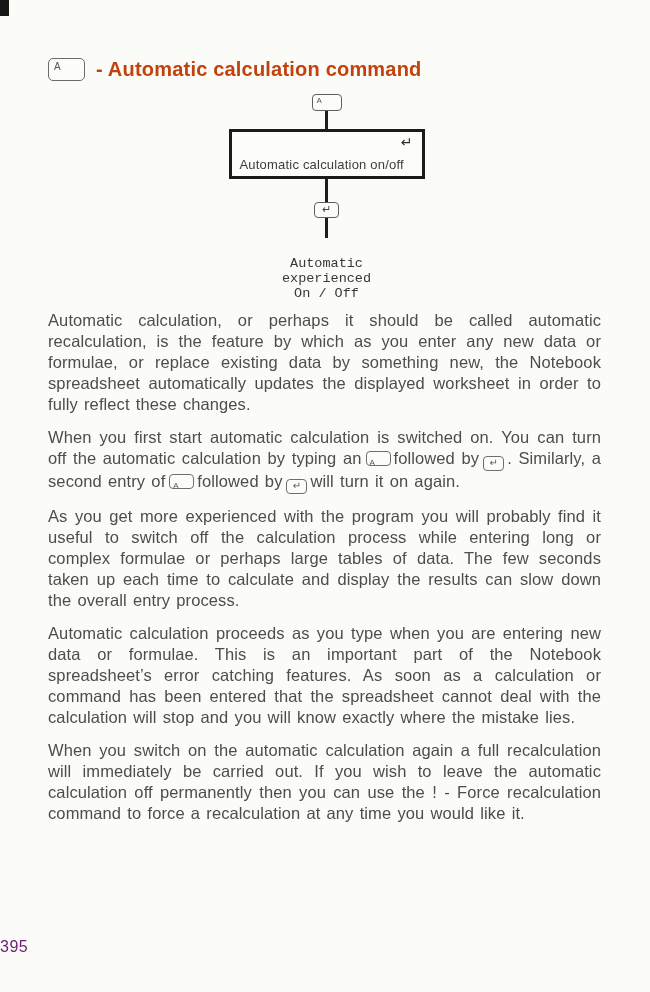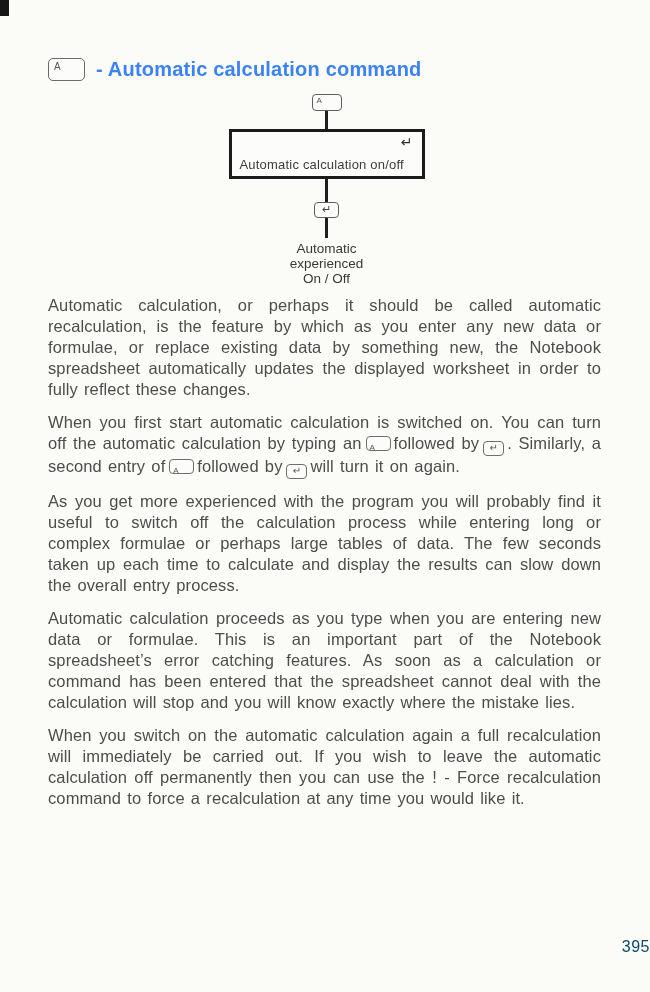--- a/index.html
+++ b/index.html
@@ -16,21 +16,21 @@
   .title {
     font-size:29px; font-weight:bold; color:#3a3a3a;
     margin:0 0 18px 0; letter-spacing:-0.4px;
   }
   .section-heading { display:flex; align-items:center; gap:11px; margin:0 0 13px 0; }
   .heading-key {
     width:37px; height:23px; border:1.4px solid #6b6b6b; border-radius:5px;
     position:relative; background:#fcfcfa; flex:none; box-sizing:border-box;
   }
   .heading-key .glyph { position:absolute; top:2px; left:5px; font-size:10px; color:#555; }
-  .heading-text { font-size:20px; font-weight:bold; color:#3b82f6; letter-spacing:0.2px; }
+  .heading-text { font-size:20px; font-weight:bold; color:#c2410c; letter-spacing:0.2px; }
 
   .diagram { display:flex; flex-direction:column; align-items:center; margin:0 0 9px 0; }
   .dkey {
     border:1.3px solid #5f5f5f; border-radius:4px; background:#fcfcfa;
     position:relative; box-sizing:border-box;
   }
   .dkey-a { width:30px; height:17px; }
   .dkey-a .glyph { position:absolute; top:1px; left:4px; font-size:8px; color:#555; }
   .vline { width:3px; background:#1e1e1e; }
   .vline-1 { height:18px; }
@@ -40,41 +40,41 @@
     width:190px; height:44px; border:3px solid #1b1b1b; background:#fcfcfa;
     position:relative;
   }
   .dbox-corner { position:absolute; top:2px; right:9px; font-size:14px; color:#2e2e2e; }
   .dbox-label {
     position:absolute; left:8px; bottom:4px; font-size:13px; color:#3d3d3d;
     white-space:nowrap; letter-spacing:0.2px;
   }
   .dkey-enter { width:25px; height:16px; font-size:11px; color:#444; text-align:center; line-height:13px; }
   .dcaption {
-    font-family:Liberation Sans, sans-serif; font-size:13.5px; line-height:15px;
-    color:#383838; text-align:center; margin-top:3px;
+    font-family:Liberation Mono, monospace; font-size:13.5px; line-height:15px;
+    color:#383838; text-align:center; margin-top:18px;
   }
 
   .para {
     font-size:16.5px; line-height:21px; color:#4d4d4d;
     text-align:justify; margin:0 4px 12px 0;
     word-spacing:1.5px; letter-spacing:0.1px;
   }
   .ikey {
     display:inline-block; border:1.2px solid #6e6e6e; border-radius:4px;
     background:#fcfcfa; position:relative; vertical-align:-2px;
     margin:0 3px 0 4px; box-sizing:border-box;
   }
   .ikey-a { width:25px; height:15px; }
   .ikey-a .glyph { position:absolute; top:0px; left:3px; font-size:8px; color:#555; }
   .ikey-enter { width:21px; height:15px; font-size:10px; line-height:12px; color:#555; text-align:center; }
 
   .page-number {
     position:absolute; left:0; right:0; top:938px;
-    text-align:right; font-size:16px; color:#0c4a6e; letter-spacing:0.5px;
+    text-align:left; font-size:16px; color:#701a75; letter-spacing:0.5px;
   }
 </style>
 </head>
 <body>
 
 <div class="scan-corner"></div>
 
 <div class="content">
 
 

